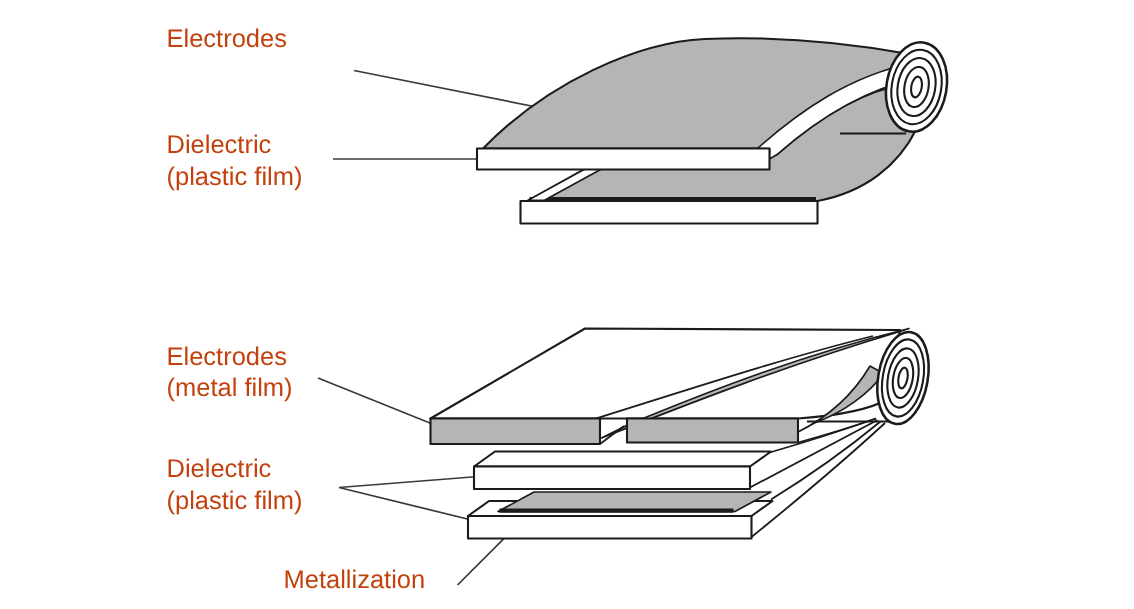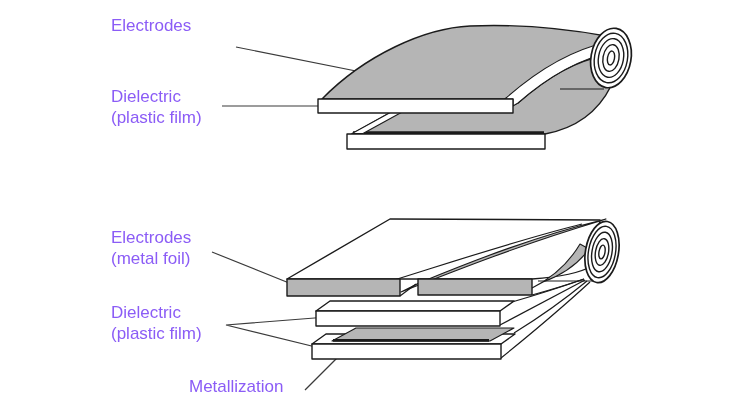--- a/index.html
+++ b/index.html
@@ -7,21 +7,21 @@
     position:relative;
     width:756px;height:406px;
     background:#ffffff;
     overflow:hidden;
     font-family:"Liberation Sans", sans-serif;
   }
   .stage svg{position:absolute;left:0;top:0;}
   .label{
     position:absolute;
     font:17px/21px "Liberation Sans", sans-serif;
-    color:#8b5cf6;
+    color:#c2410c;
     white-space:nowrap;
   }
   
   .film{fill:#ffffff;stroke:#1b1b1b;stroke-width:1.4;stroke-linejoin:round;}
   .metal{fill:#b5b5b5;stroke:#1b1b1b;stroke-width:1.4;stroke-linejoin:round;}
   .thin{stroke-width:1.1;}
   .edge{fill:none;stroke:#1b1b1b;stroke-width:1.2;}
   .thick{fill:none;stroke:#1b1b1b;stroke-width:2.7;}
   .leader{fill:none;stroke:#3a3a3a;stroke-width:1.15;}
   .ring{fill:none;stroke:#1b1b1b;stroke-width:1.4;}
@@ -105,21 +105,21 @@
     <div>Electrodes</div>
   </div>
 
   <div class="label" style="left:111px;top:86px">
     <div>Dielectric</div>
     <div>(plastic film)</div>
   </div>
 
   <div class="label" style="left:111px;top:227px">
     <div>Electrodes</div>
-    <div>(metal foil)</div>
+    <div>(metal film)</div>
   </div>
 
   <div class="label" style="left:111px;top:302px">
     <div>Dielectric</div>
     <div>(plastic film)</div>
   </div>
 
   <div class="label" style="left:189px;top:376px">
     <div>Metallization</div>
   </div>

